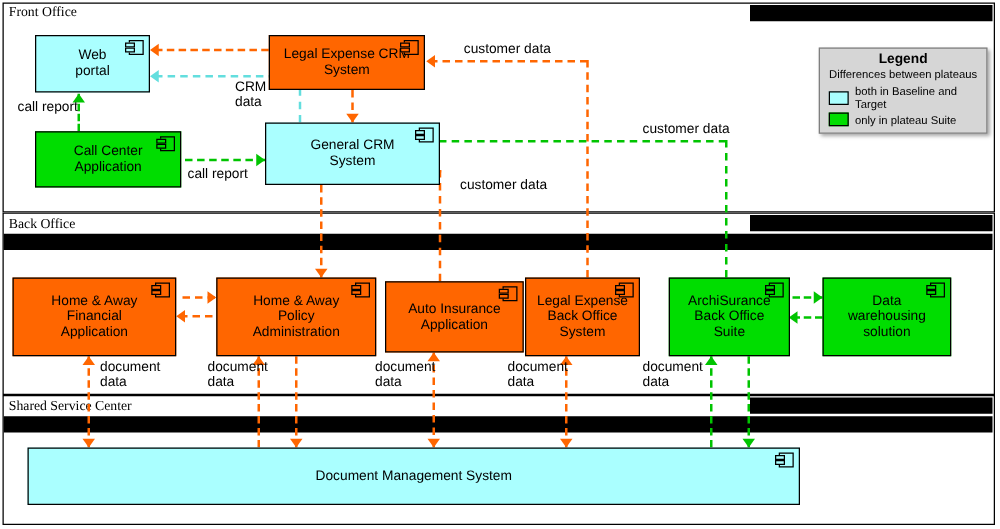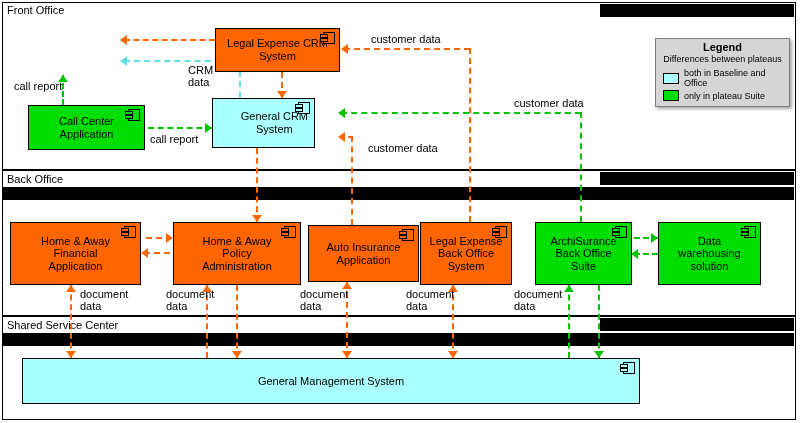--- a/index.html
+++ b/index.html
@@ -1,18 +1,18 @@
 <!DOCTYPE html>
 <html style="--cyan: #aaffff; --orange: #ff6600; --green: #00dd00; --orange-line: #ff6600; --green-line: #00c400; --cyan-line: #63dede; --legend-bg: #d6d6d6; --bar: #000000;"><head>
 <meta charset="utf-8">
 <style>
   html,body{margin:0;padding:0;background:#fff;font-family:"Liberation Sans",sans-serif;}
   .canvas{position:relative;width:800px;height:423px;background:#fff;overflow:hidden;font-size:11px;color:#000;}
   .lane{position:absolute;border:1px solid #000;background:#fff;box-sizing:border-box;z-index:0;}
-  .lane-label{position:absolute;font-size:11px;padding:1px 3px;z-index:1;white-space:nowrap;}
+  .lane-label{position:absolute;font-size:11px;padding:1px 3px;z-index:1;white-space:nowrap;font-family:Liberation Serif, serif;}
   .bar{position:absolute;background:var(--bar,#000);z-index:2;}
   .seg{position:absolute;z-index:3;}
   .seg.h{height:0;border-top:2px dashed var(--c);}
   .seg.v{width:0;border-left:2px dashed var(--c);}
   .ah{position:absolute;width:0;height:0;border:5px solid transparent;z-index:3;}
   .ah.left{border-left:none;border-right:7px solid var(--c);}
   .ah.right{border-right:none;border-left:7px solid var(--c);}
   .ah.up{border-top:none;border-bottom:7px solid var(--c);}
   .ah.down{border-bottom:none;border-top:7px solid var(--c);}
   .o{--c:var(--orange-line,#ff6600);}
@@ -131,31 +131,36 @@
 data</div>
   <div class="elabel" style="left:166px;top:288px;">document
 data</div>
   <div class="elabel" style="left:300px;top:288px;">document
 data</div>
   <div class="elabel" style="left:406px;top:288px;">document
 data</div>
   <div class="elabel" style="left:514px;top:288px;">document
 data</div>
 
+  <div class="comp cyan" style="left:28px;top:28px;width:92px;height:46px;">
+    <span class="icon"></span>
+    <span class="clabel">Web
+portal</span>
+  </div>
   <div class="comp orange" style="left:215px;top:28px;width:125px;height:44px;">
     <span class="icon"></span>
     <span class="clabel">Legal Expense CRM
 System</span>
   </div>
   <div class="comp green" style="left:28px;top:105px;width:117px;height:45px;">
     <span class="icon"></span>
     <span class="clabel">Call Center
 Application</span>
   </div>
-  <div class="comp cyan" style="left:212px;top:98px;width:103px;height:50px;justify-content:flex-end;">
+  <div class="comp cyan" style="left:212px;top:98px;width:140px;height:50px;">
     <span class="icon"></span>
     <span class="clabel">General CRM
 System</span>
   </div>
 
   <div class="comp orange" style="left:10px;top:222px;width:131px;height:63px;">
     <span class="icon"></span>
     <span class="clabel">Home &amp; Away
 Financial
 Application</span>
@@ -185,29 +190,29 @@
   </div>
   <div class="comp green" style="left:658px;top:222px;width:103px;height:63px;">
     <span class="icon"></span>
     <span class="clabel">Data
 warehousing
 solution</span>
   </div>
 
   <div class="comp cyan" style="left:22px;top:358px;width:618px;height:46px;">
     <span class="icon"></span>
-    <span class="clabel">General Management System</span>
+    <span class="clabel">Document Management System</span>
   </div>
 
   <div class="legend">
     <div class="legend-title">Legend</div>
     <div class="legend-sub">Differences between plateaus</div>
     <div class="legend-row">
       <span class="sw sw0"></span>
-      <span class="lg-label">both in Baseline and Office</span>
+      <span class="lg-label">both in Baseline and Target</span>
     </div>
     <div class="legend-row">
       <span class="sw sw2"></span>
       <span class="lg-label">only in plateau Suite</span>
     </div>
   </div>
 
 </div>
 
 </body></html>

